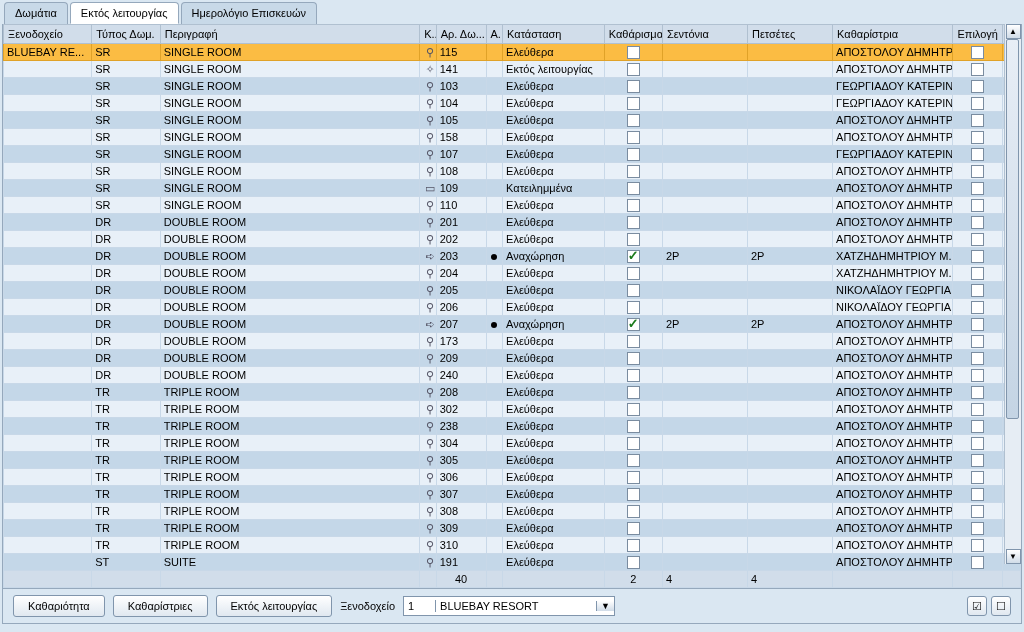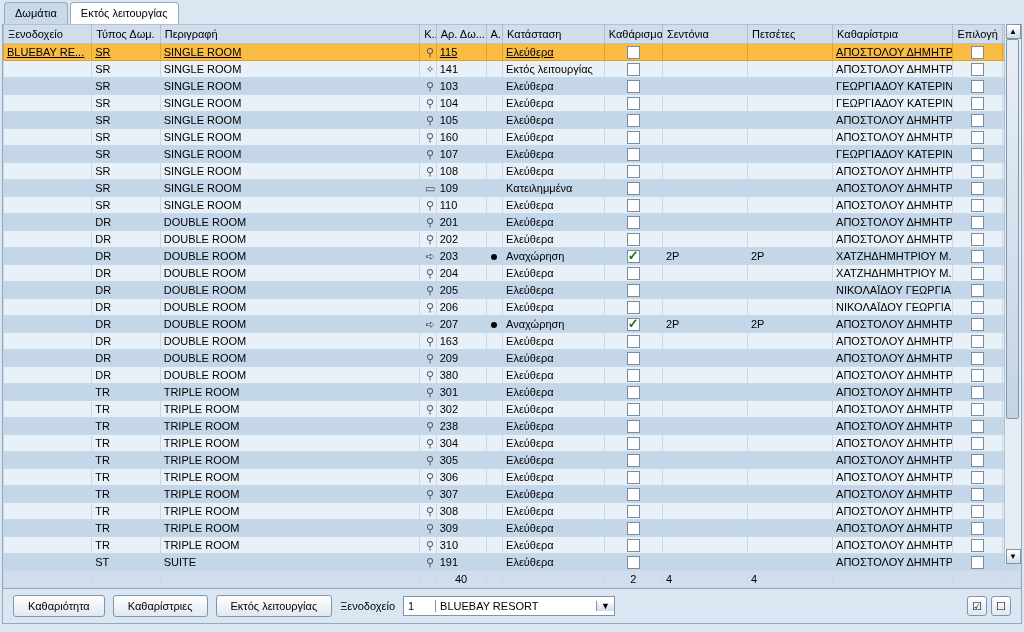--- a/index.html
+++ b/index.html
@@ -59,21 +59,21 @@
     height: 18px;
   }
   td {
     border: 1px solid #c8d8e8;
     padding: 1px 3px;
     height: 17px;
     overflow: hidden;
     white-space: nowrap;
     background: #e8f0f8;
   }
-  tr.sel td, tr.sel .cell-input { background: #fbbc43; border-color:#e0a228;text-decoration:underline; }
+  tr.sel td, tr.sel .cell-input { background: #fbbc43; border-color:#e0a228; }
   tr.alt td, tr.alt .cell-input { background: #c4d7e8; }
   .cell-input {
     border: none;
     background: #e8f0f8;
     width: 100%;
     font-size: 11px;
     font-family: inherit;
     padding: 0;
     margin: 0;
     outline: none;
@@ -153,20 +153,21 @@
   .c-k{width:16px;} .c-room{width:48px;} .c-a{width:16px;}
   .c-stat{width:98px;} .c-clean{width:56px;} .c-sheet{width:82px;}
   .c-towel{width:82px;} .c-maid{width:116px;} .c-sel{width:48px;} .c-scroll{width:17px;}
 </style>
 </head>
 <body>
 
 <div class="tabs">
   <div class="tab">Δωμάτια</div>
   <div class="tab active">Εκτός λειτουργίας</div>
+  <div class="tab">Ημερολόγιο Επισκευών</div>
 </div>
 
 <div class="content">
   <div class="table-wrap">
     <table>
       <colgroup>
         <col class="c-hotel">
           <col class="c-type">
           <col class="c-desc">
           <col class="c-k">
@@ -271,21 +272,21 @@
             <td></td>
             <td>ΑΠΟΣΤΟΛΟΥ ΔΗΜΗΤΡΑ</td>
             <td class="center"><span class="checkbox"></span></td>
             <td></td>
           </tr>
           <tr>
             <td><input class="cell-input" value="" style=""></td>
             <td><input class="cell-input" value="SR" style=""></td>
             <td><input class="cell-input" value="SINGLE ROOM" style=""></td>
             <td class="center"><span class="ico">⚲</span></td>
-            <td>160</td>
+            <td>158</td>
             <td class="center"></td>
             <td>Ελεύθερα</td>
             <td class="center"><span class="checkbox"></span></td>
             <td></td>
             <td></td>
             <td>ΑΠΟΣΤΟΛΟΥ ΔΗΜΗΤΡΑ</td>
             <td class="center"><span class="checkbox"></span></td>
             <td></td>
           </tr>
           <tr class="alt">
@@ -451,21 +452,21 @@
             <td>2P</td>
             <td>ΑΠΟΣΤΟΛΟΥ ΔΗΜΗΤΡΑ</td>
             <td class="center"><span class="checkbox"></span></td>
             <td></td>
           </tr>
           <tr>
             <td><input class="cell-input" value="" style=""></td>
             <td><input class="cell-input" value="DR" style=""></td>
             <td><input class="cell-input" value="DOUBLE ROOM" style=""></td>
             <td class="center"><span class="ico">⚲</span></td>
-            <td>163</td>
+            <td>173</td>
             <td class="center"></td>
             <td>Ελεύθερα</td>
             <td class="center"><span class="checkbox"></span></td>
             <td></td>
             <td></td>
             <td>ΑΠΟΣΤΟΛΟΥ ΔΗΜΗΤΡΑ</td>
             <td class="center"><span class="checkbox"></span></td>
             <td></td>
           </tr>
           <tr class="alt">
@@ -481,36 +482,36 @@
             <td></td>
             <td>ΑΠΟΣΤΟΛΟΥ ΔΗΜΗΤΡΑ</td>
             <td class="center"><span class="checkbox"></span></td>
             <td></td>
           </tr>
           <tr>
             <td><input class="cell-input" value="" style=""></td>
             <td><input class="cell-input" value="DR" style=""></td>
             <td><input class="cell-input" value="DOUBLE ROOM" style=""></td>
             <td class="center"><span class="ico">⚲</span></td>
-            <td>380</td>
-            <td class="center"></td>
-            <td>Ελεύθερα</td>
-            <td class="center"><span class="checkbox"></span></td>
-            <td></td>
-            <td></td>
-            <td>ΑΠΟΣΤΟΛΟΥ ΔΗΜΗΤΡΑ</td>
-            <td class="center"><span class="checkbox"></span></td>
-            <td></td>
-          </tr>
-          <tr class="alt">
-            <td><input class="cell-input" value="" style=""></td>
-            <td><input class="cell-input" value="TR" style=""></td>
-            <td><input class="cell-input" value="TRIPLE ROOM" style=""></td>
-            <td class="center"><span class="ico">⚲</span></td>
-            <td>301</td>
+            <td>240</td>
+            <td class="center"></td>
+            <td>Ελεύθερα</td>
+            <td class="center"><span class="checkbox"></span></td>
+            <td></td>
+            <td></td>
+            <td>ΑΠΟΣΤΟΛΟΥ ΔΗΜΗΤΡΑ</td>
+            <td class="center"><span class="checkbox"></span></td>
+            <td></td>
+          </tr>
+          <tr class="alt">
+            <td><input class="cell-input" value="" style=""></td>
+            <td><input class="cell-input" value="TR" style=""></td>
+            <td><input class="cell-input" value="TRIPLE ROOM" style=""></td>
+            <td class="center"><span class="ico">⚲</span></td>
+            <td>208</td>
             <td class="center"></td>
             <td>Ελεύθερα</td>
             <td class="center"><span class="checkbox"></span></td>
             <td></td>
             <td></td>
             <td>ΑΠΟΣΤΟΛΟΥ ΔΗΜΗΤΡΑ</td>
             <td class="center"><span class="checkbox"></span></td>
             <td></td>
           </tr>
           <tr>

